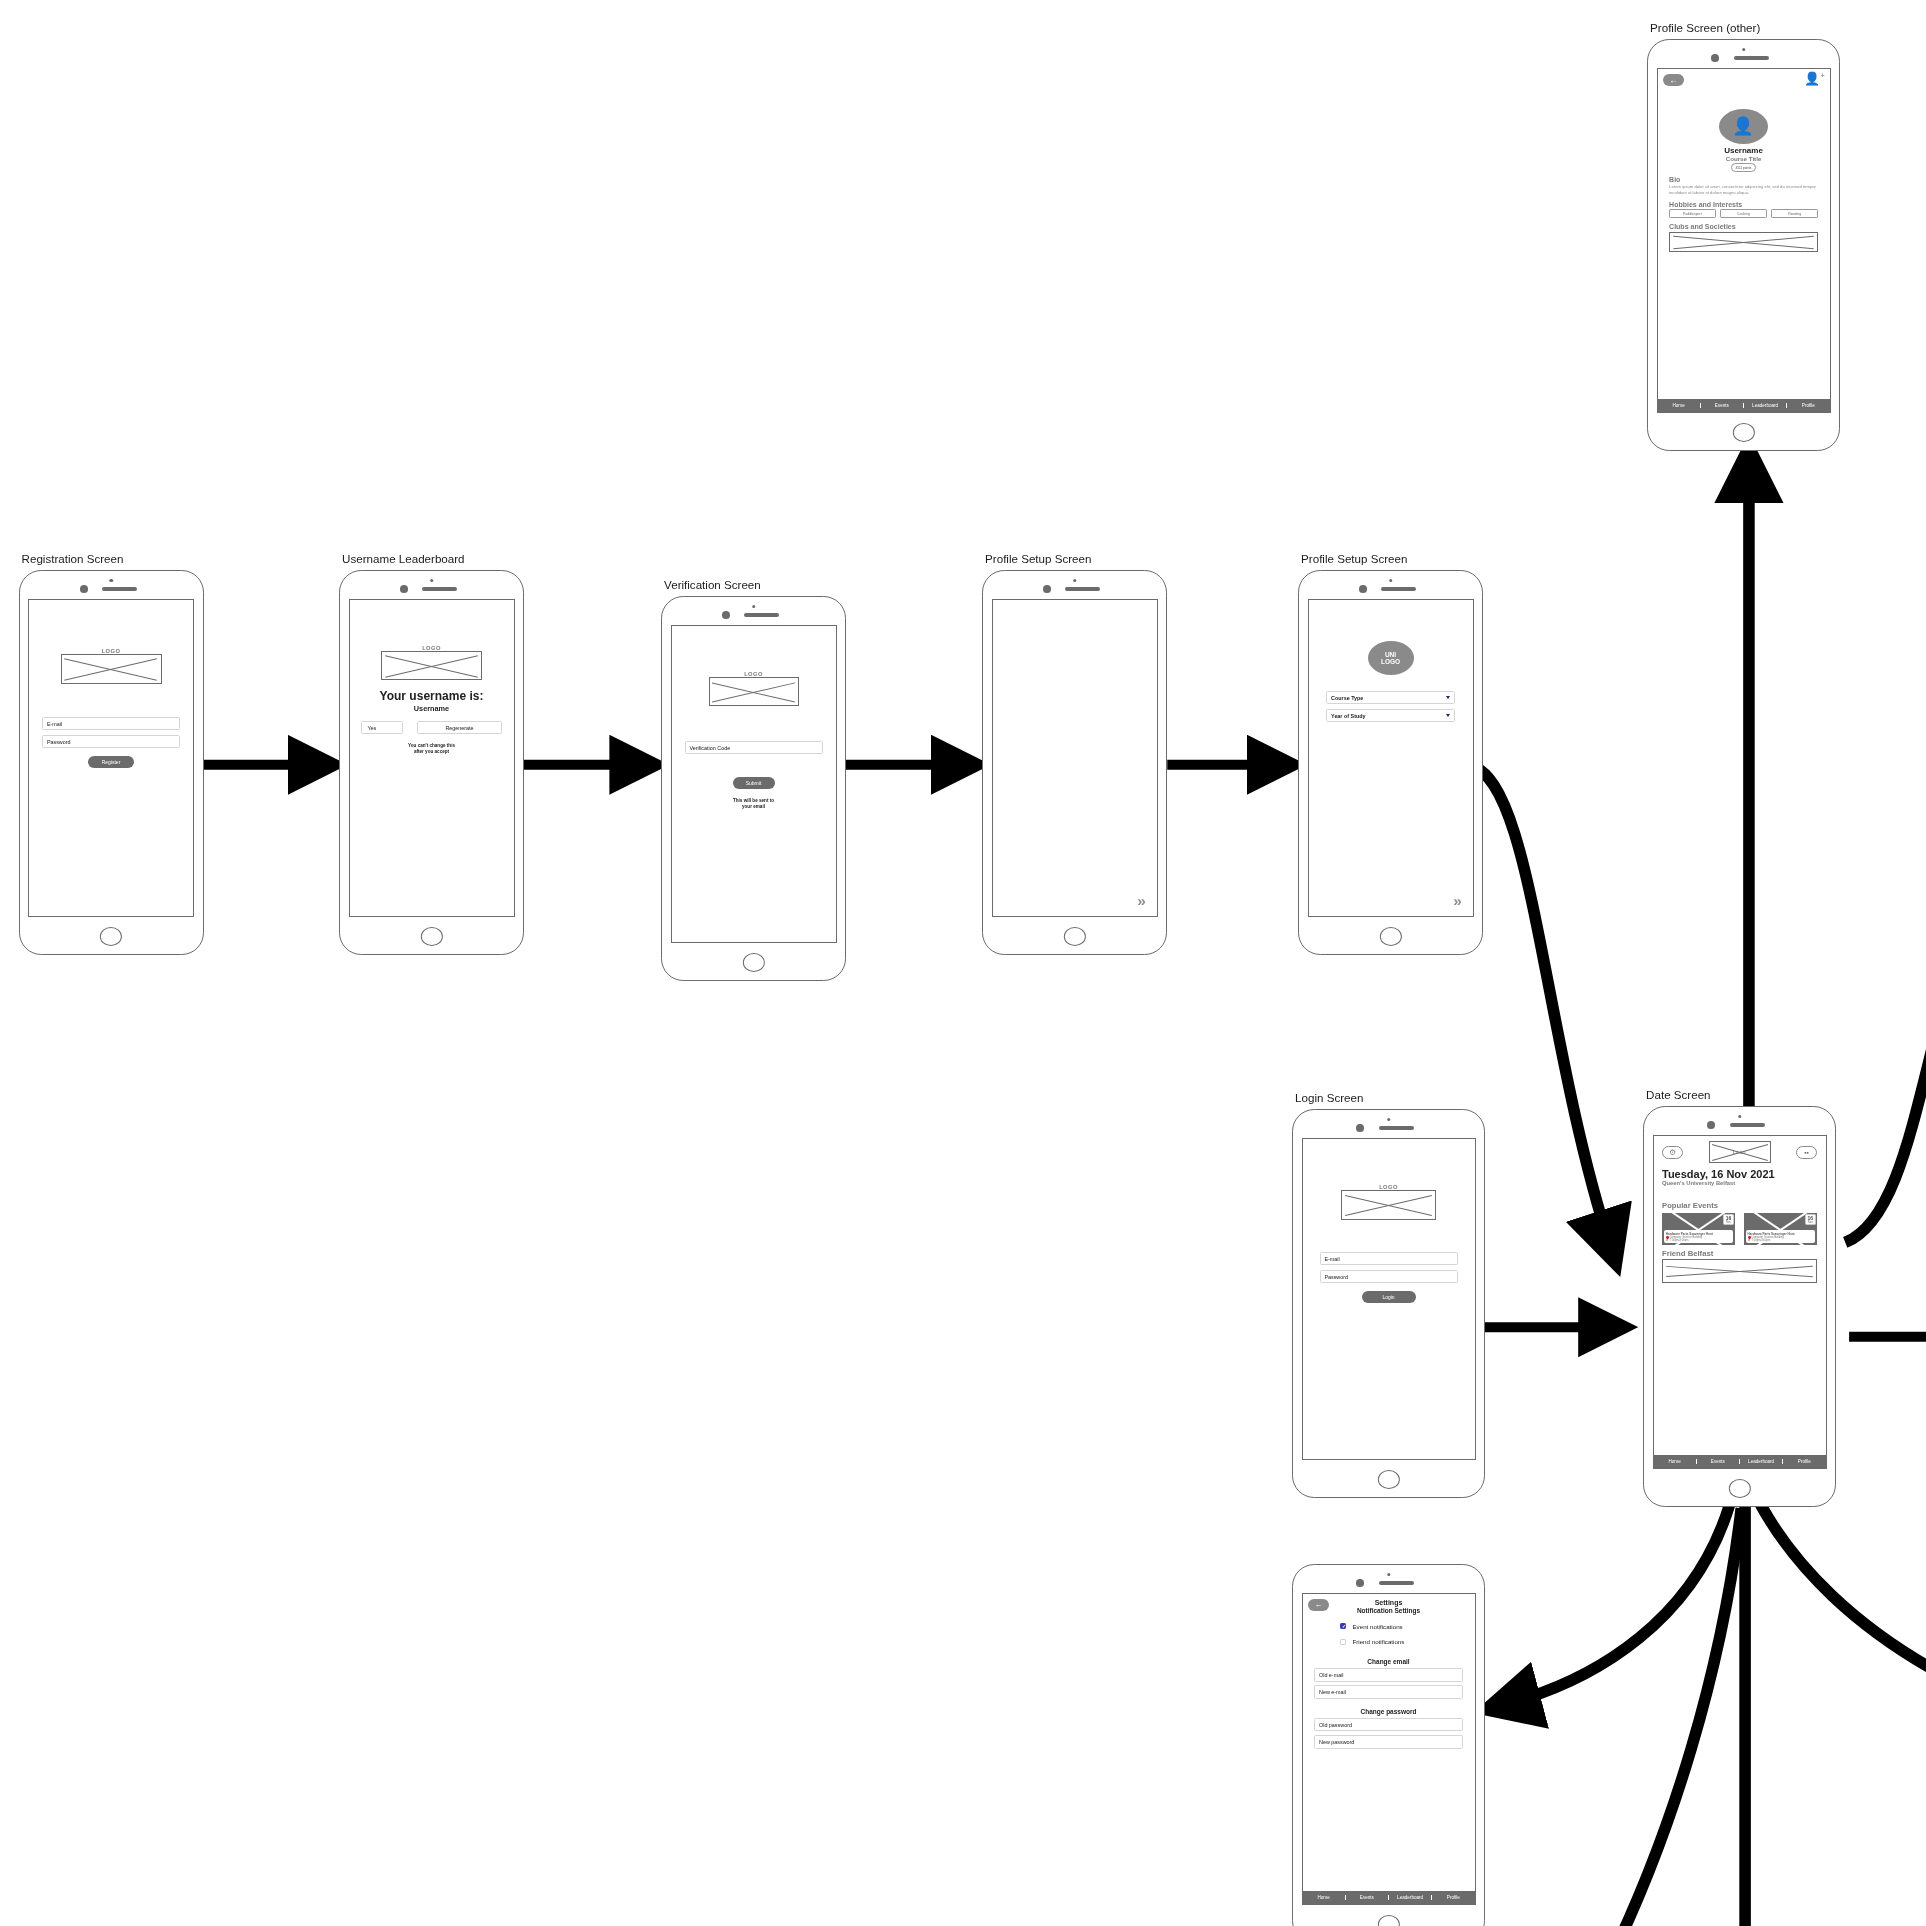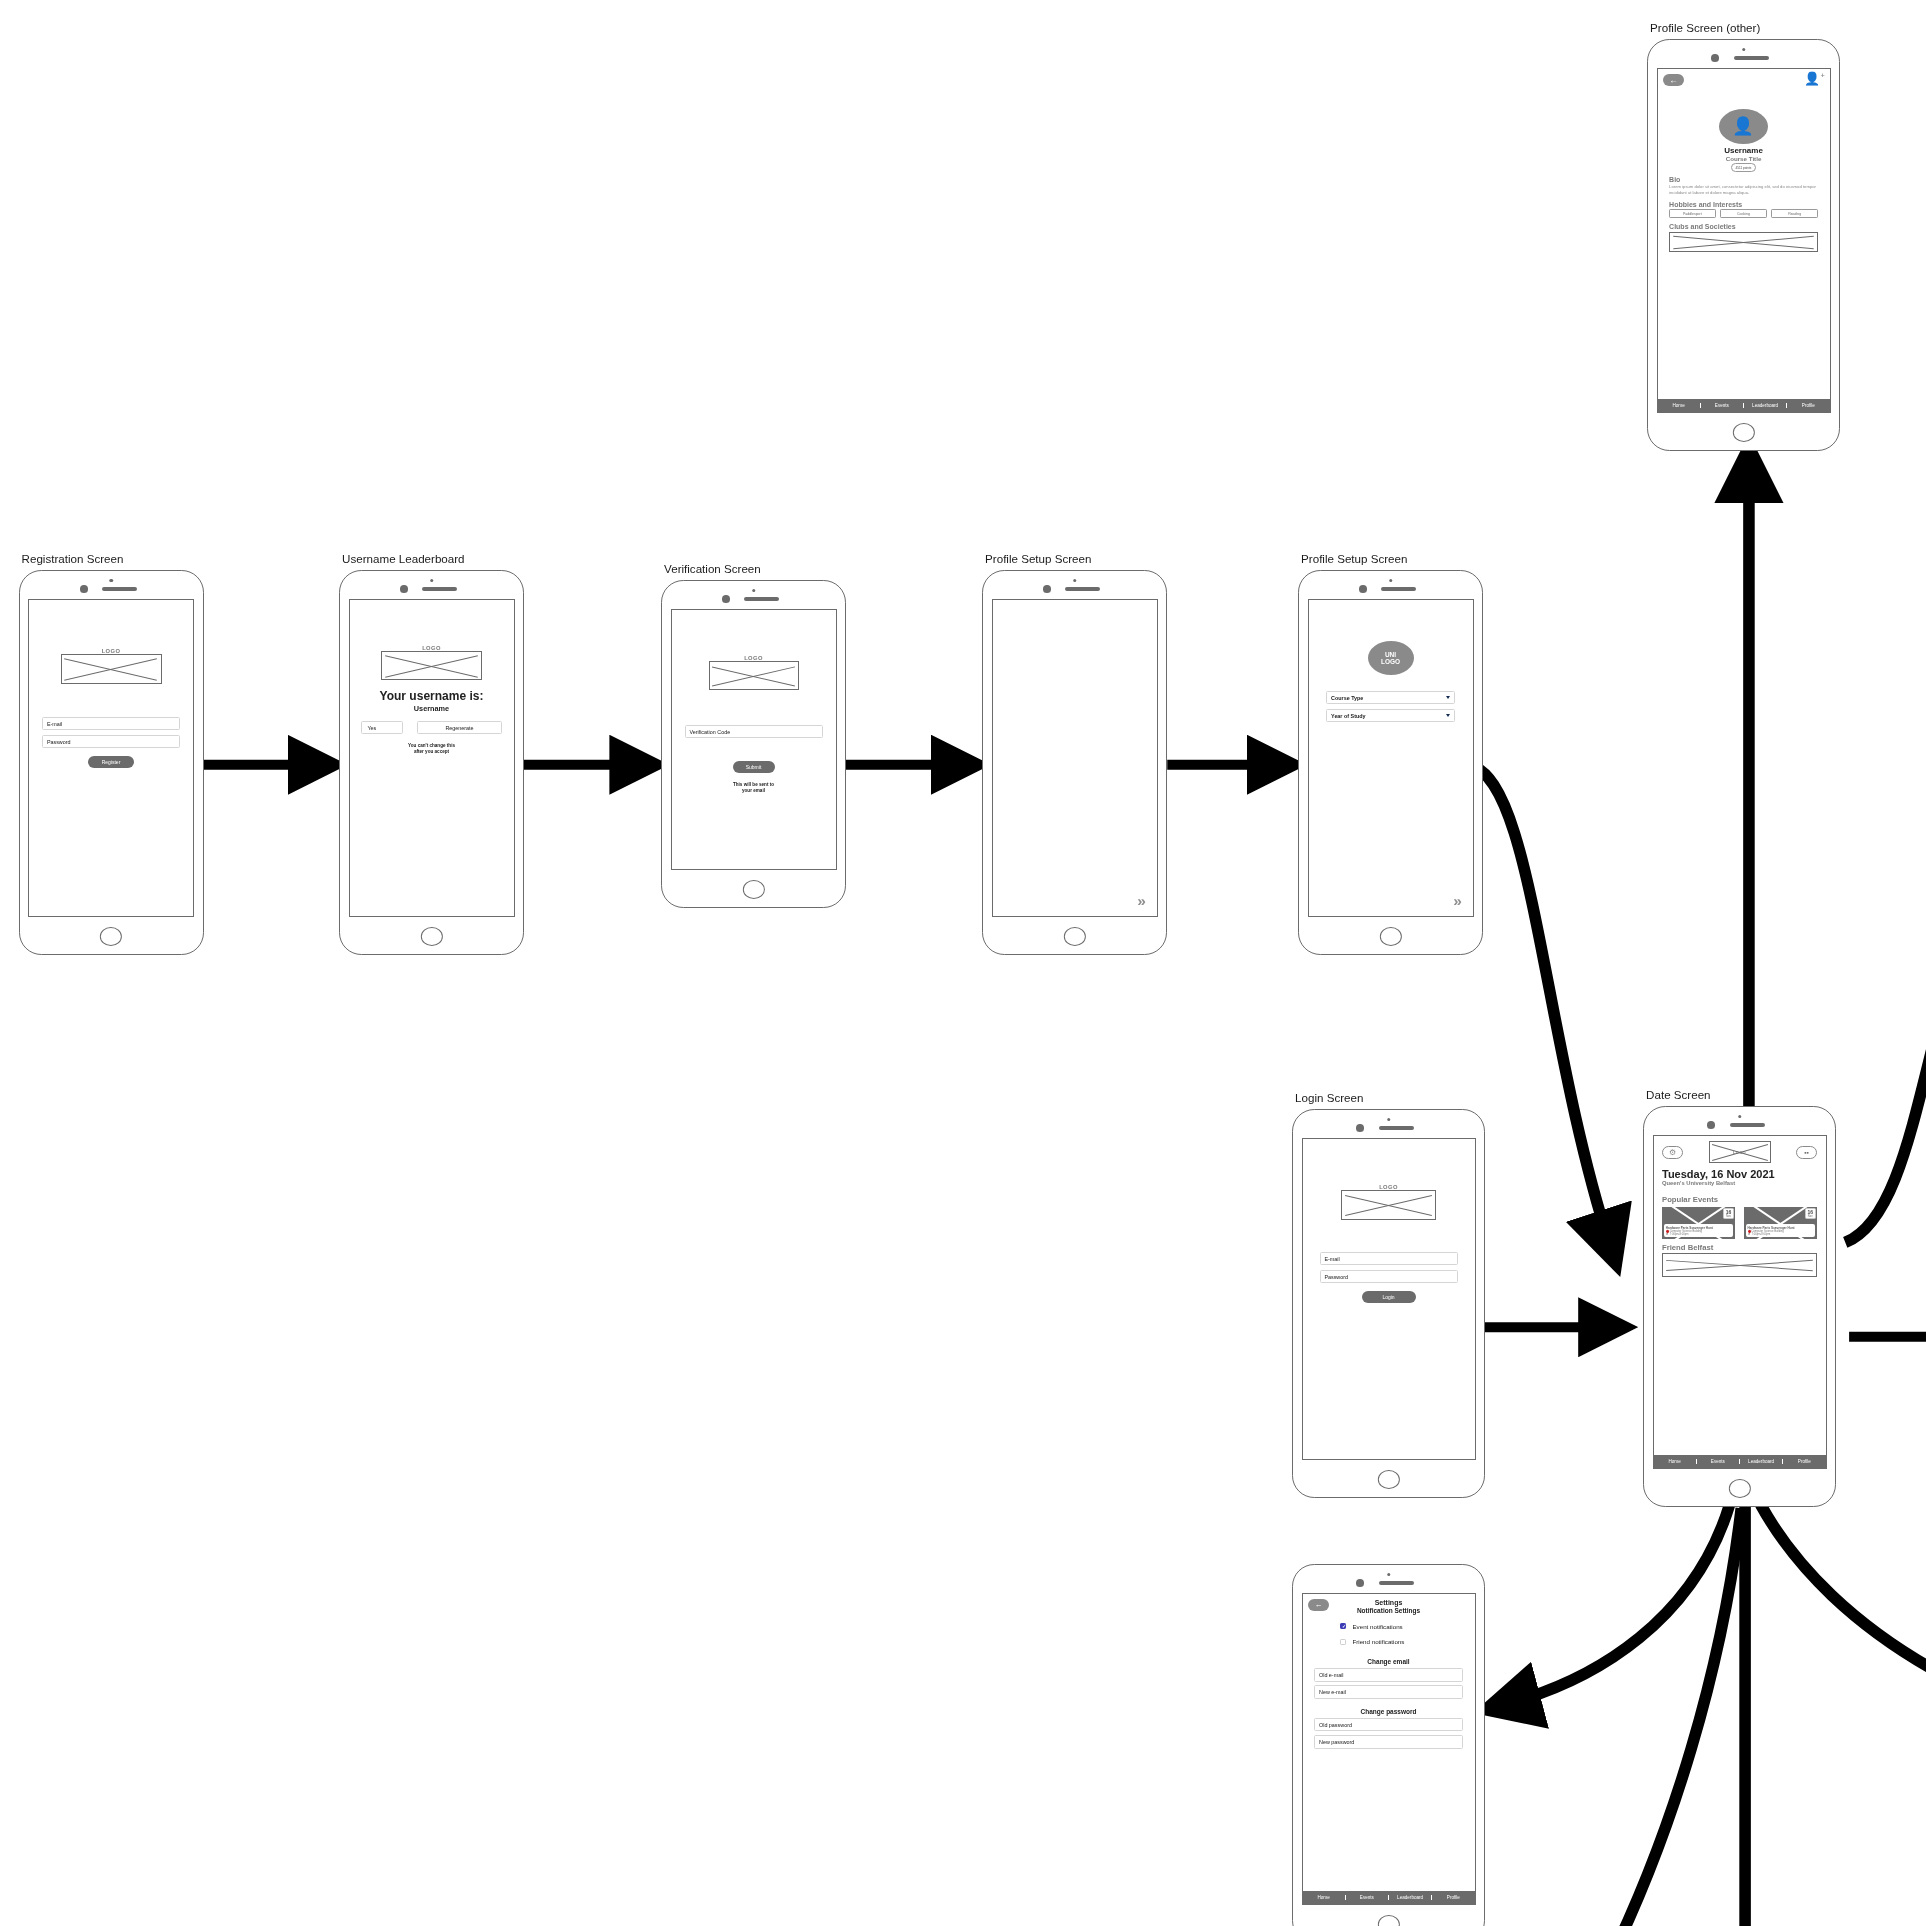--- a/index.html
+++ b/index.html
@@ -198,21 +198,21 @@
         <div style="text-align:center; font-size:4.6px; font-weight:bold; margin-top:8.5px; line-height:1.4;">
           <div>You can't change this</div>
           <div>after you accept</div>
         </div>
       </div>
     </div>
     <div class="home-btn"></div>
   </div>
 </div>
 
-<div class="screen" style="left:661px; top:580px; width:185px; height:328px;">
+<div class="screen" style="left:661px; top:596px; width:185px; height:385px;">
   <div class="scr-label">Verification Screen</div>
   <div class="phone">
     <div class="notch">
         <div class="dot-top"></div>
         <div class="cam"></div>
         <div class="speaker"></div>
       </div>
     <div class="viewport">
       <div style="padding:45px 13px 0;">
         <div class="logo-cap">LOGO</div>
@@ -360,21 +360,21 @@
       <div style="padding:5.4px 8.5px 0; display:flex; align-items:center; justify-content:space-between;">
         <div class="circle-icon" style="width:21px; height:13px; border-radius:7.7px; background:#fff; border:1.2px solid #8a8a8a; color:#8a8a8a; font-size:8px;">⚙</div>
         <div class="imgbox" style="--a:16deg; width:62px; height:21.6px; display:flex; align-items:center; justify-content:center;">
           <span class="logo-cap" style="font-size:3.9px;">LOGO</span>
         </div>
         <div class="circle-icon" style="width:21px; height:13px; border-radius:7.7px; background:#fff; border:1.2px solid #8a8a8a; color:#6b6b6b; font-size:6.5px;">▪▪</div>
       </div>
       <div style="padding:5.4px 8.5px 0;">
         <div style="font-size:11px; font-weight:bold;">Tuesday, 16 Nov 2021</div>
         <div class="sect-h" style="font-size:5.8px;">Queen's University Belfast</div>
-        <div class="sect-h" style="font-size:7.7px; margin-top:9px;">Popular Events</div>
+        <div class="sect-h" style="font-size:7.7px; margin-top:15px;">Popular Events</div>
         <div style="display:flex; gap:8.5px; margin-top:2.3px;">
           <div class="evcard" style="flex:1; height:32px;">
             <div class="x1"></div>
               <div class="x2"></div>
             <div class="datebadge">
               <b>16</b>
               <span>Nov</span>
             </div>
             <div class="info">
               <div class="t">Hardware Parts Scavenger Hunt</div>

